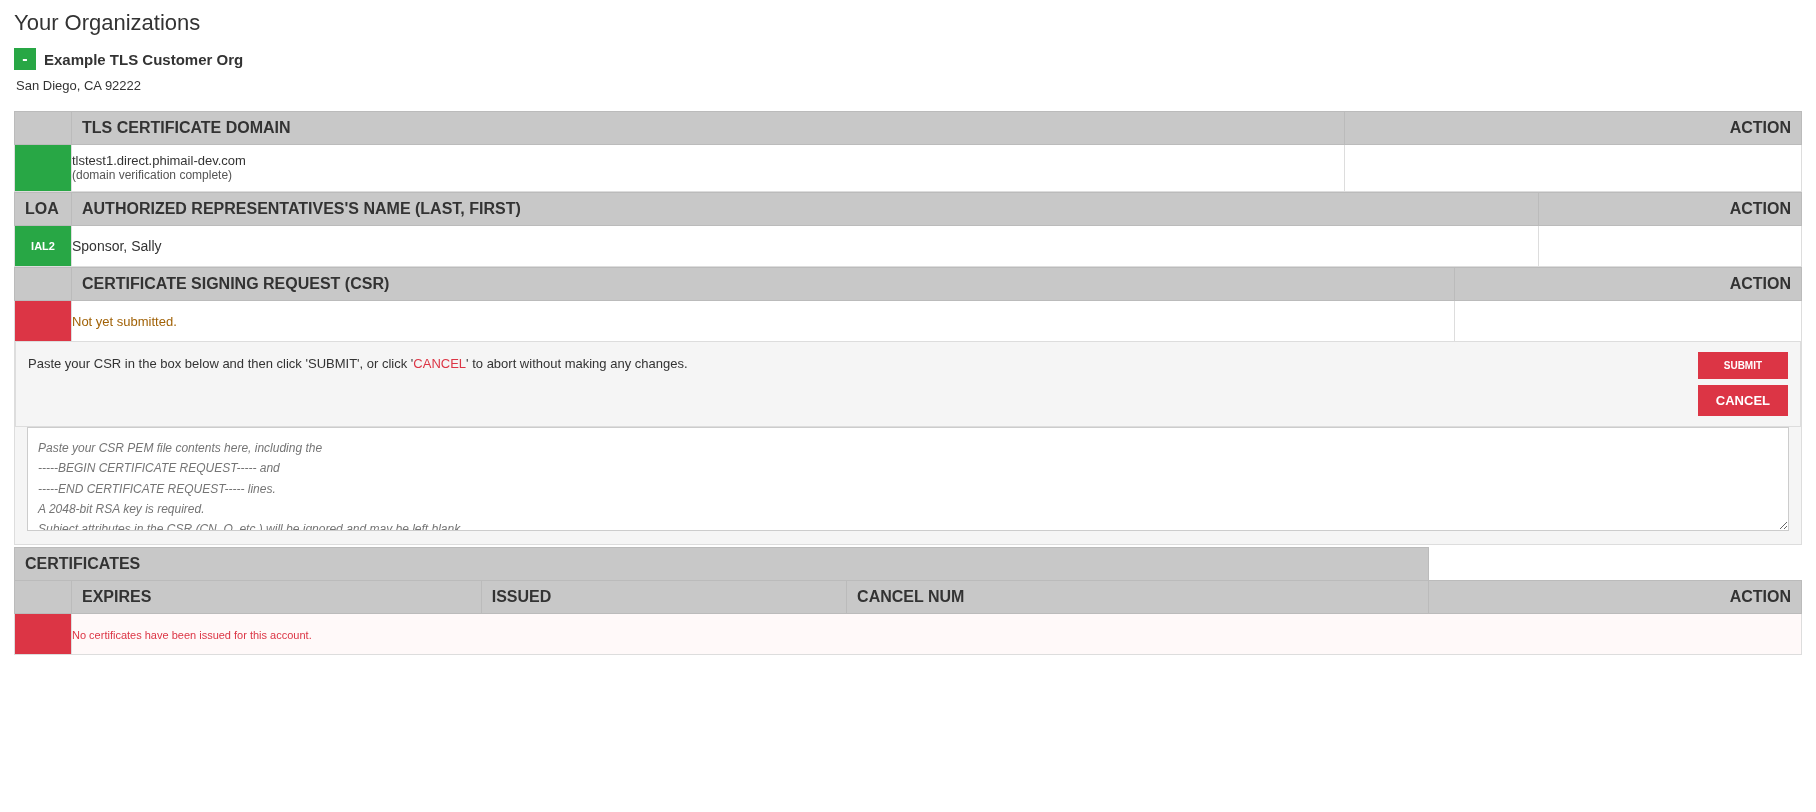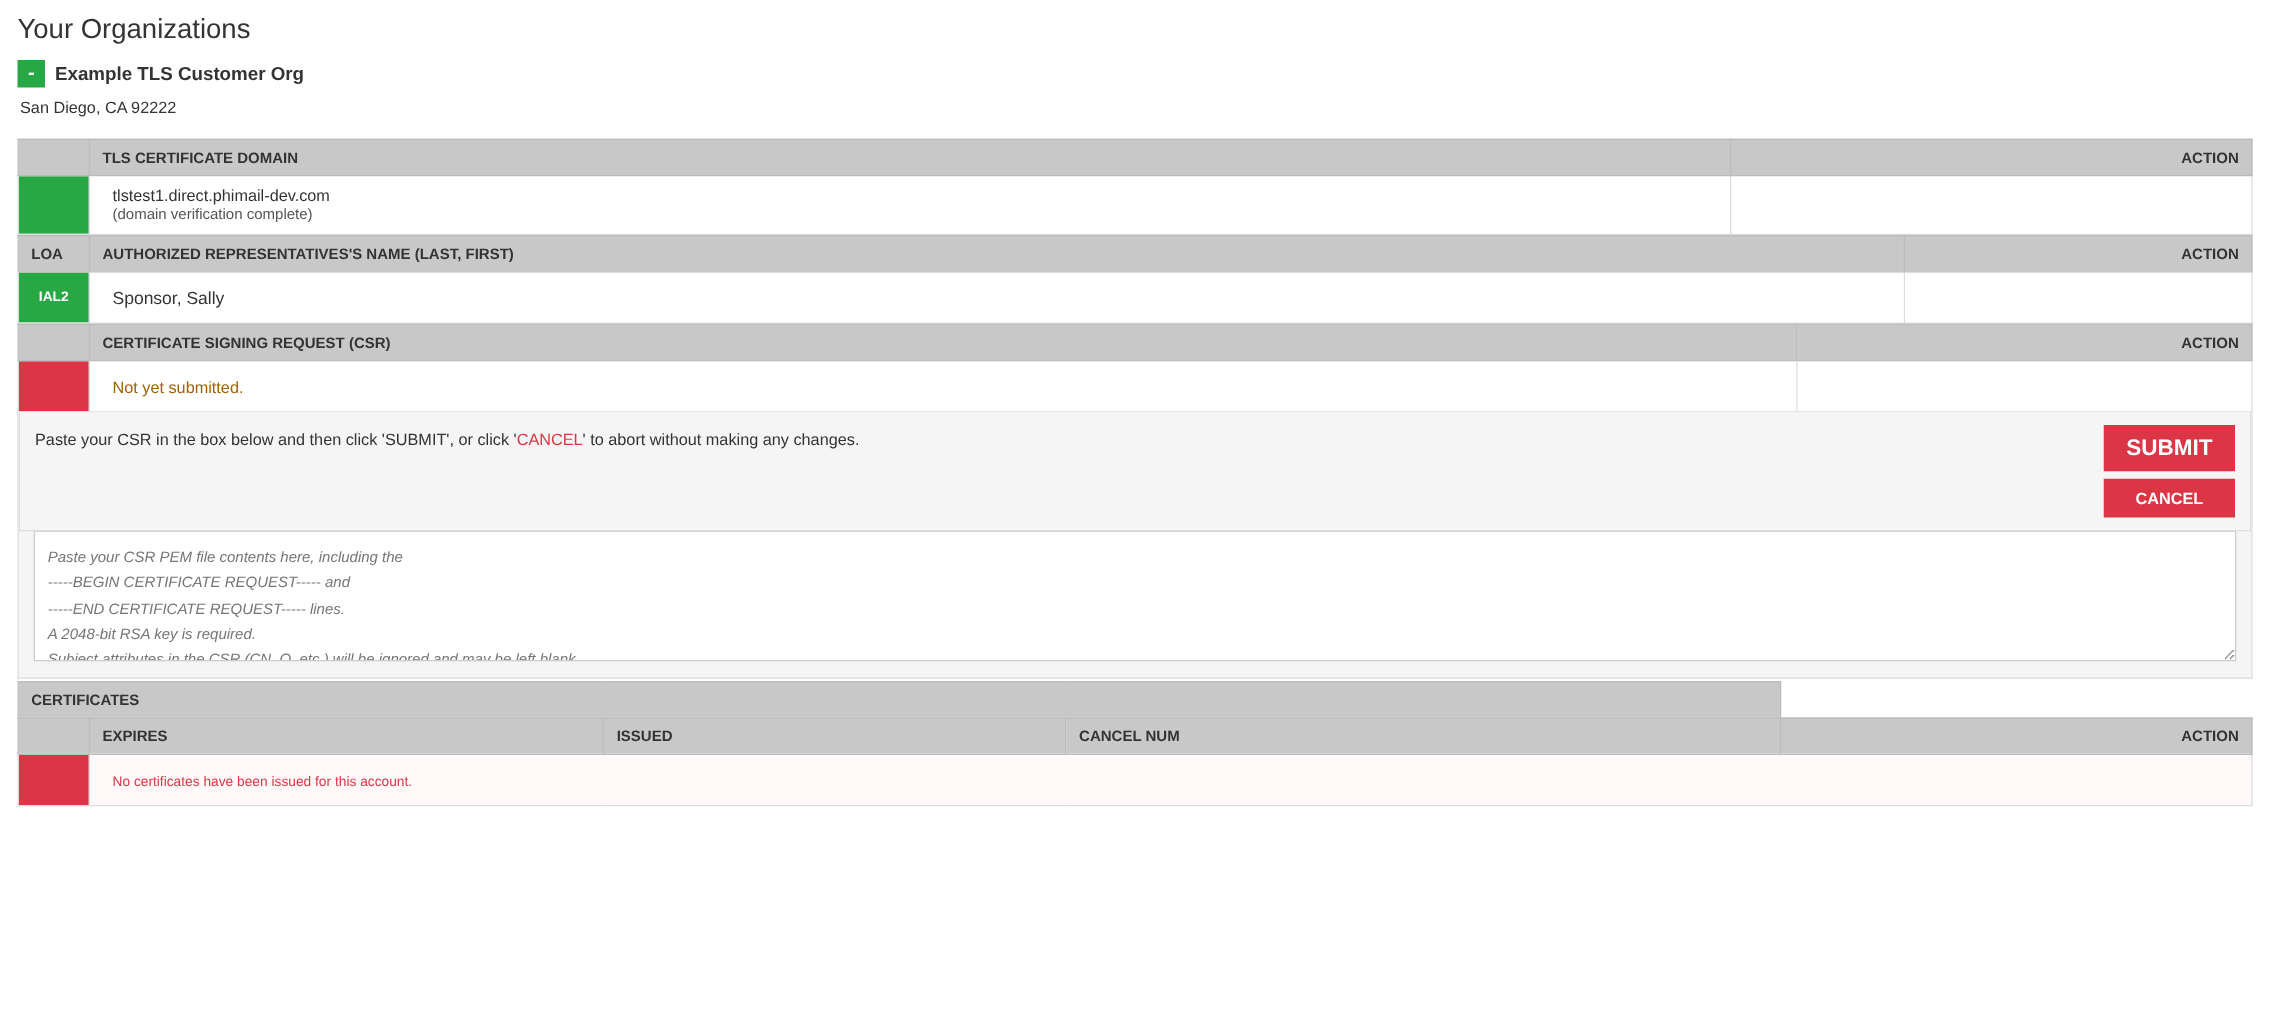--- a/index.html
+++ b/index.html
@@ -6,39 +6,39 @@
     body { font-family: Arial, sans-serif; font-size: 14px; color: #333; background: #fff; padding: 10px 14px; }
 
     h1 { font-size: 22px; font-weight: normal; margin-bottom: 12px; }
 
     .org-header { display: flex; align-items: center; margin-bottom: 6px; }
     .org-icon { width: 22px; height: 22px; background: #28a745; color: white; font-weight: bold; font-size: 16px; display: flex; align-items: center; justify-content: center; margin-right: 8px; flex-shrink: 0; }
     .org-name { font-weight: bold; font-size: 15px; }
     .org-address { font-size: 13px; color: #333; margin-left: 2px; line-height: 1.6; margin-bottom: 14px; }
 
     .section-table { width: 100%; border-collapse: collapse; margin-bottom: 0; }
-    .section-table th { background: #c8c8c8; padding: 7px 10px; text-align: left; font-size: 12px; font-weight: bold; color: #333; border: 1px solid #bbb; }
+    .section-table th { background: #c8c8c8; padding: 7px 10px; text-align: left; font-size: 16px; font-weight: bold; color: #333; border: 1px solid #bbb; }
     .section-table th.action-col { text-align: right; }
     .section-table td { padding: 0; border: 1px solid #ddd; vertical-align: middle; }
     .status-bar { width: 56px; flex-shrink: 0; }
     .status-bar.green { background: #28a745; }
     .status-bar.red { background: #dc3545; }
     .status-bar.ial2 { background: #28a745; display: flex; align-items: center; justify-content: center; color: white; font-size: 11px; font-weight: bold; }
-    .cell-content { padding: 8px 18px; flex: 1; }
+    .cell-content { padding: 8px 0; flex: 1; }
     .cell-content .domain { font-size: 13px; }
     .cell-content .sub { font-size: 12px; color: #555; }
     .cell-content .not-submitted { color: #a16207; font-size: 13px; }
 
     .table-wrapper { margin-bottom: 0; }
 
     .csr-form-section { background: #f5f5f5; border: 1px solid #ddd; border-top: none; padding: 10px 12px; display: flex; align-items: flex-start; gap: 10px; }
     .csr-form-text { flex: 1; font-size: 13px; color: #333; padding-top: 4px; }
     .csr-form-text span.cancel-link { color: #dc3545; }
     .csr-form-buttons { display: flex; flex-direction: column; gap: 6px; flex-shrink: 0; }
-    .btn-submit { background: #dc3545; color: white; border: none; padding: 8px 18px; font-size: 18px; font-weight: bold; cursor: pointer; min-width: 80px; }
+    .btn-submit { background: #dc3545; color: white; border: none; padding: 8px 18px; font-size: 10px; font-weight: bold; cursor: pointer; min-width: 80px; }
     .btn-cancel { background: #dc3545; color: white; border: none; padding: 8px 18px; font-size: 13px; font-weight: bold; cursor: pointer; min-width: 80px; }
 
     .csr-textarea-wrapper { margin: 0 12px 10px 12px; }
     .csr-textarea { width: 100%; height: 104px; border: 1px solid #ccc; padding: 10px; font-size: 12px; color: #999; font-style: italic; resize: vertical; outline: none; font-family: Arial, sans-serif; line-height: 1.7; }
 
     .csr-outer { background: #f5f5f5; border: 1px solid #ddd; border-top: none; }
 
     .cert-section { margin-top: 2px; }
     .cert-section .section-table th { background: #c8c8c8; }
 

